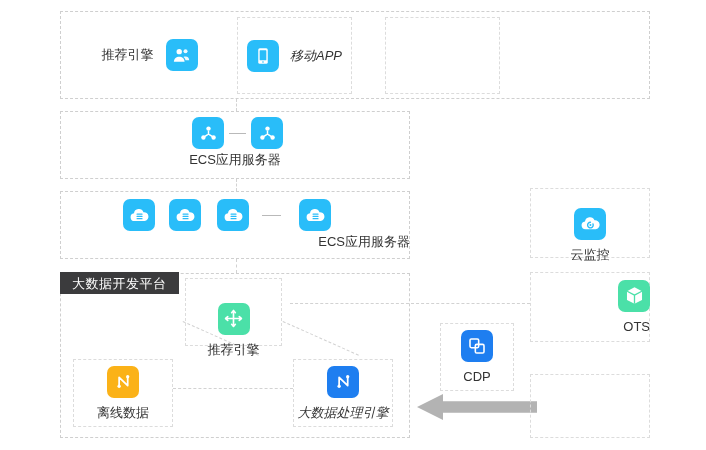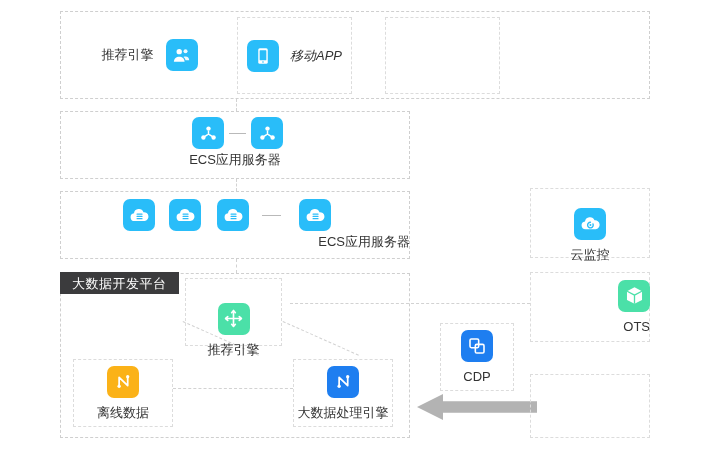--- a/index.html
+++ b/index.html
@@ -268,21 +268,21 @@
       <svg width="21" height="21" viewBox="0 0 24 24" fill="none" stroke="#ffffff" stroke-width="2.0" stroke-linecap="round" stroke-linejoin="round">
         <path d="M7.0 17.4 7.0 7.2 16.8 16.6 16.8 6.6"></path>
         <circle cx="7.0" cy="17.4" r="1.9" fill="#ffffff" stroke="none"></circle>
         <circle cx="16.8" cy="6.6" r="1.9" fill="#ffffff" stroke="none"></circle>
       </svg>
     </span>
     <span class="lbl lbl-top">离线数据</span>
   </div>
 
   <div class="dbox-light" style="left:293px; top:359px; width:100px; height:68px;"></div>
-  <div class="node" style="left:283px; top:359px; width:120px; height:68px;">
+  <div class="node" style="left:283px; top:359px; width:120px; height:68px;font-style:italic;">
     <span class="icon icon-blue2">
       <svg width="21" height="21" viewBox="0 0 24 24" fill="none" stroke="#ffffff" stroke-width="2.0" stroke-linecap="round" stroke-linejoin="round">
         <path d="M7.0 17.4 7.0 7.2 16.8 16.6 16.8 6.6"></path>
         <circle cx="7.0" cy="17.4" r="1.9" fill="#ffffff" stroke="none"></circle>
         <circle cx="16.8" cy="6.6" r="1.9" fill="#ffffff" stroke="none"></circle>
       </svg>
     </span>
     <span class="lbl lbl-top">大数据处理引擎</span>
   </div>
 

